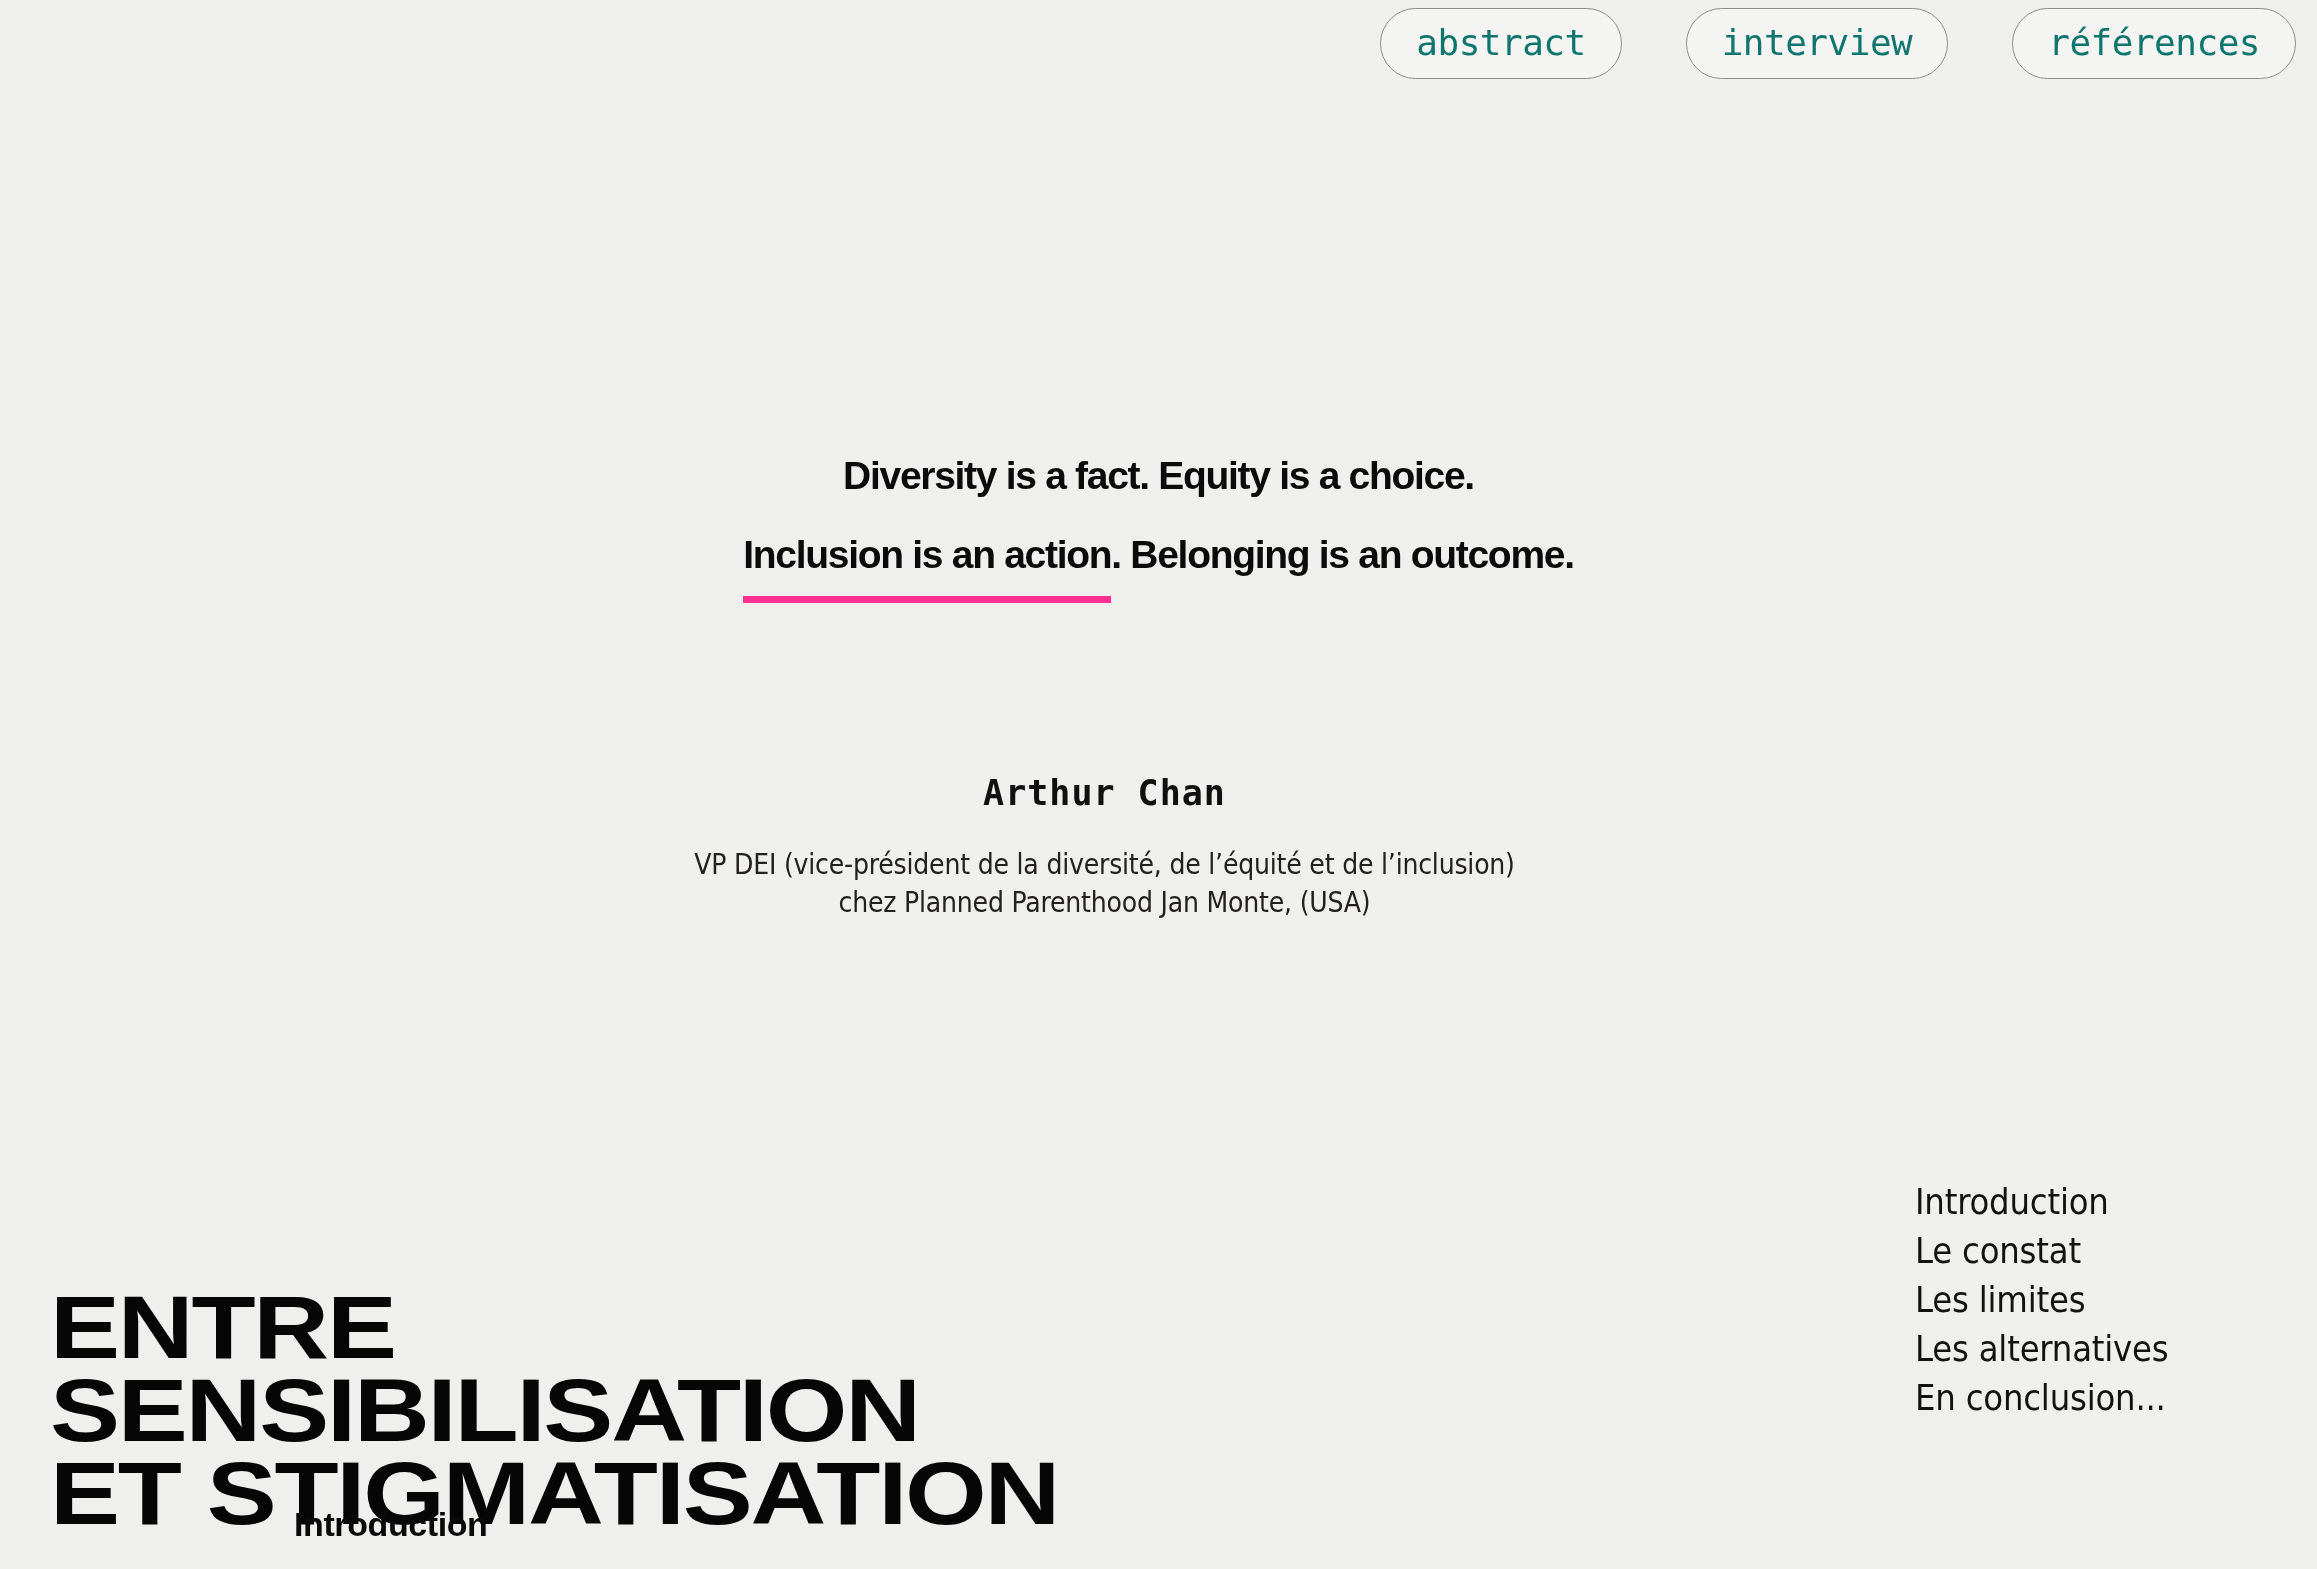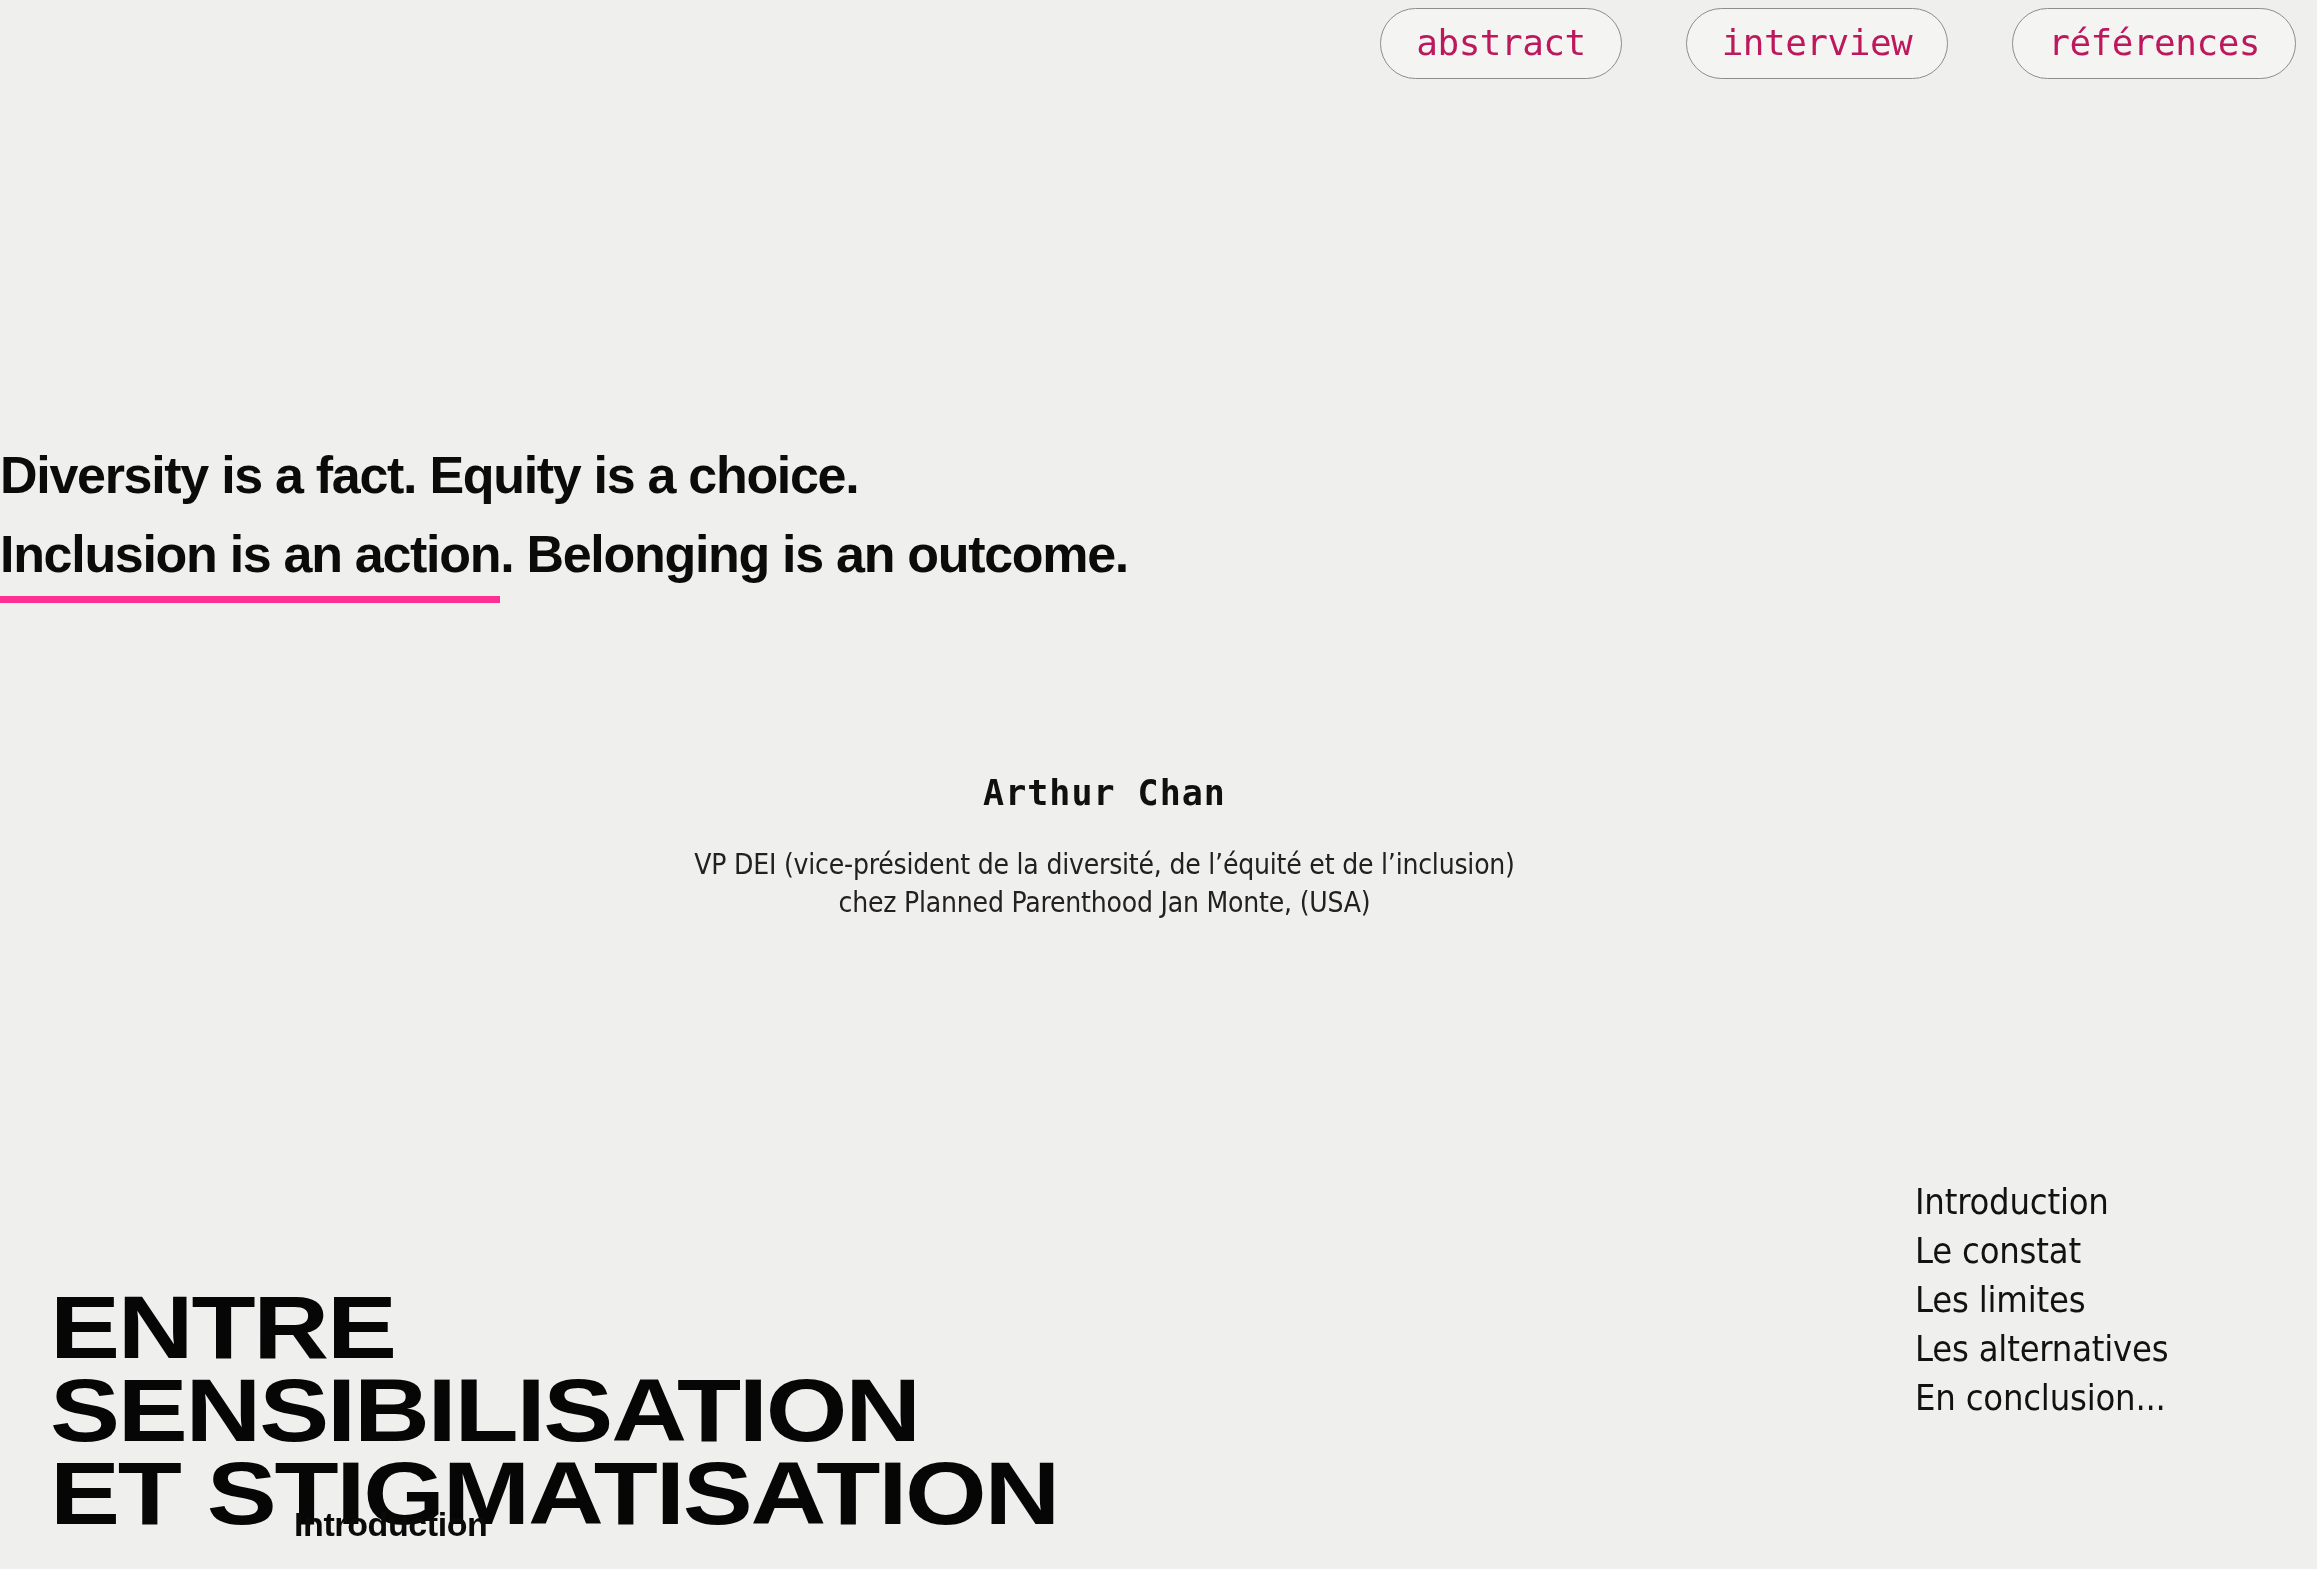--- a/index.html
+++ b/index.html
@@ -34,34 +34,35 @@
     justify-content:center;
     height:71px;
     padding:0 35px;
     border:1.5px solid #8d8d8d;
     border-radius:965px;
     background:#f4f4f2;
     font-family:"DejaVu Sans Mono", monospace;
     font-size:36px;
     line-height:1;
     letter-spacing:-0.5px;
-    color:#be185d;
+    color:#0f766e;
     white-space:nowrap;
     cursor:pointer;
   }
 
   
   .quote {
     position:absolute;
     top:436px;
     left:0;
     width:2317px;
+    text-align:center;
     font-family:"Liberation Sans", sans-serif;
     font-weight:bold;
-    font-size:52px;
+    font-size:39px;
     line-height:79px;
     letter-spacing:-1.3px;
     color:#0b0b0b;
   }
   .quote-line { display:block; white-space:nowrap; }
   .hl {
     position:relative;
     display:inline-block;
   }
   .hl::after {

